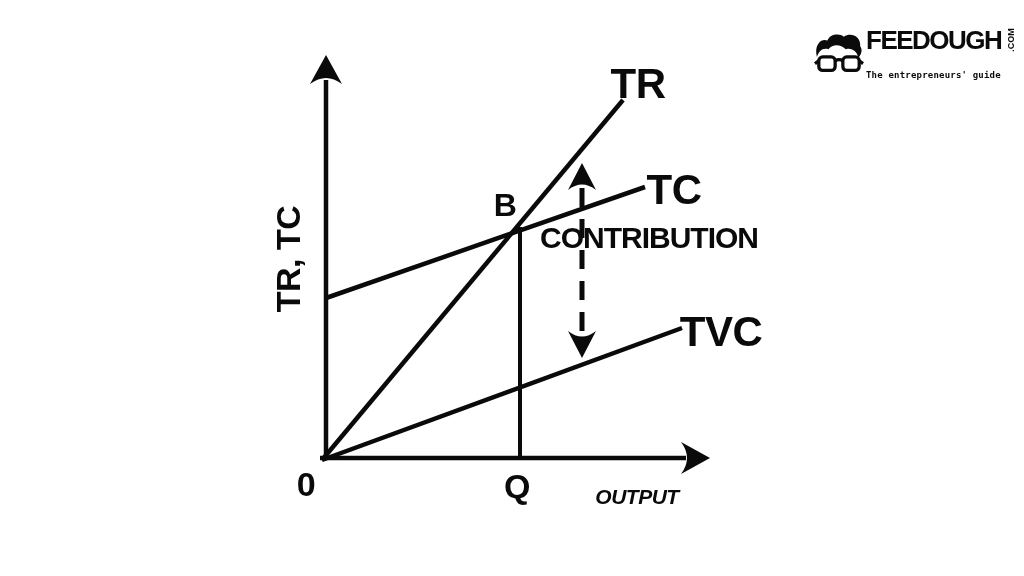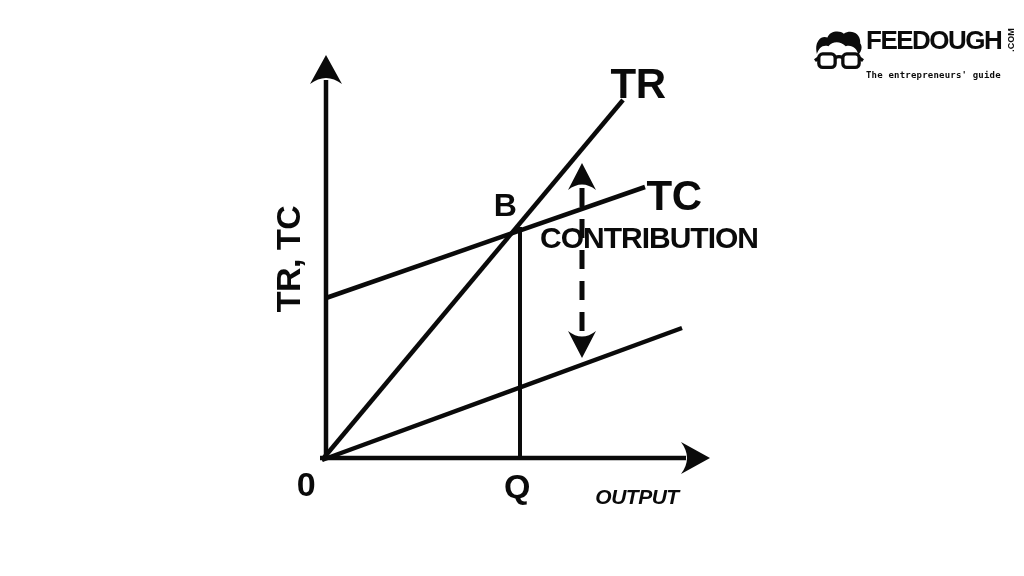--- a/index.html
+++ b/index.html
@@ -40,21 +40,21 @@
     font-size: 30px;
     letter-spacing: -1px;
     line-height: 1.07;
     color: #0a0a0a;
   }
   
   .logo {
     position: absolute;
     left: 814px; top: 27px;
     display: flex;
-    align-items: flex-start;
+    align-items: center;
   }
   .logo .face { display: block; margin-top: 2px; }
   .wordmark-wrap { margin-left: 2px; }
   .brand-row { display: flex; align-items: center; }
   .brand {
     font-weight: 700;
     font-size: 26px;
     letter-spacing: -1.5px;
     color: #0b0b0b;
     line-height: 1;
@@ -99,21 +99,22 @@
     <g fill="#0a0a0a" stroke="none">
       <path d="M326 55 L310 84 Q326 72 342 84 Z"></path>
       <path d="M710 458 L681 442 Q693 458 681 474 Z"></path>
       <path d="M582 163 L568 190 Q582 179 596 190 Z"></path>
       <path d="M582 358 L568 331 Q582 342 596 331 Z"></path>
     </g>
   </svg>
 
   <div class="lbl lbl-ylab" style="left:288px; top:259px;">TR, TC</div>
   <div class="lbl lbl-line" style="left:638px; top:84px;">TR</div>
-  <div class="lbl lbl-line" style="left:674px; top:196px;text-align:right;">TC</div>
+  <div class="lbl lbl-line" style="left:674px; top:190px;text-align:right;">TC</div>
+  <div class="lbl lbl-line" style="left:721px; top:332px;">TVC</div>
   <div class="lbl lbl-point" style="left:505px; top:205px;">B</div>
   <div class="lbl lbl-tick" style="left:306px; top:484px;">0</div>
   <div class="lbl lbl-tick" style="left:517px; top:486px;">Q</div>
   <div class="lbl lbl-xlab" style="left:637px; top:497px;">OUTPUT</div>
 
   <div class="annotation">
     <div>CONTRIBUTION</div>
   </div>
 
   <div class="logo">

